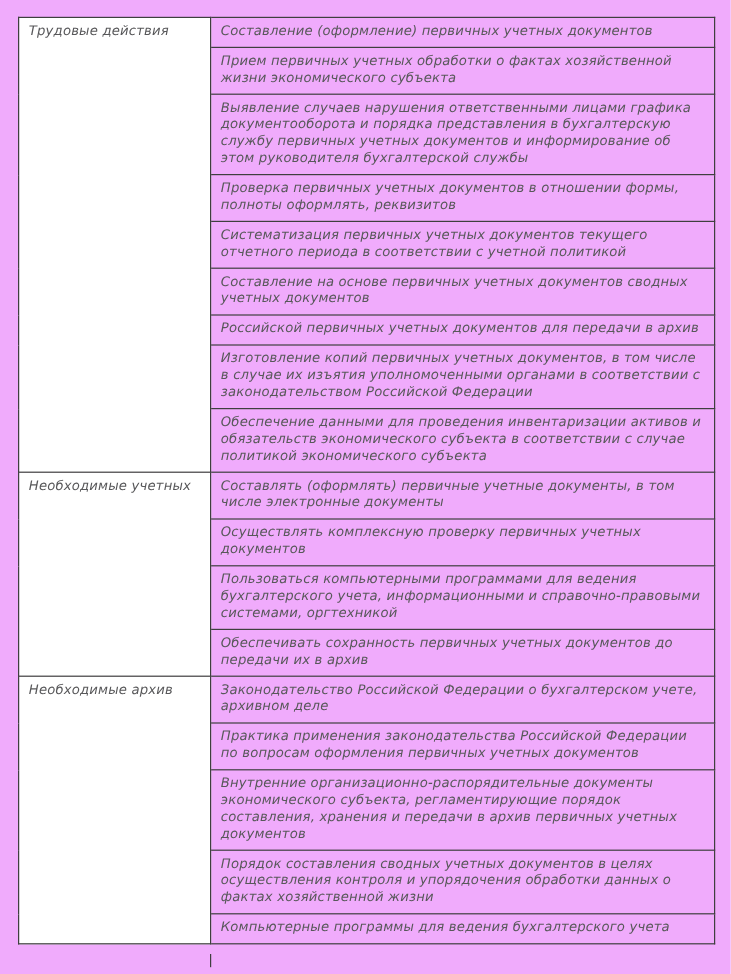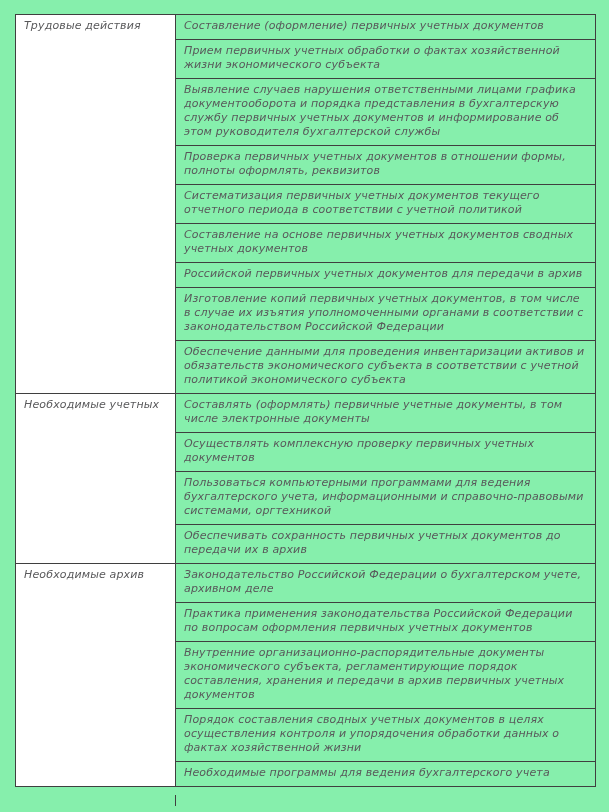--- a/index.html
+++ b/index.html
@@ -4,21 +4,21 @@
 <style>
   html, body {
     margin: 0;
     padding: 0;
     background: #ffffff;
   }
   .page {
     position: relative;
     width: 609px;
     height: 812px;
-    background: #86efac;
+    background: #f0abfc;
     overflow: hidden;
     font-family: "DejaVu Sans", "Liberation Sans", sans-serif;
   }
   table.std-table {
     position: absolute;
     left: 15px;
     top: 14px;
     width: 580px;
     border-collapse: collapse;
     table-layout: fixed;
@@ -80,21 +80,21 @@
       <tr>
           <td class="item-cell">Составление на основе первичных учетных документов сводных учетных документов</td>
         </tr>
       <tr>
           <td class="item-cell">Российской первичных учетных документов для передачи в архив</td>
         </tr>
       <tr>
           <td class="item-cell">Изготовление копий первичных учетных документов, в том числе в случае их изъятия уполномоченными органами в соответствии с законодательством Российской Федерации</td>
         </tr>
       <tr>
-          <td class="item-cell">Обеспечение данными для проведения инвентаризации активов и обязательств экономического субъекта в соответствии с учетной политикой экономического субъекта</td>
+          <td class="item-cell">Обеспечение данными для проведения инвентаризации активов и обязательств экономического субъекта в соответствии с случае политикой экономического субъекта</td>
         </tr>
 
       <tr>
         <td class="label-cell" rowspan="4">Необходимые учетных</td>
         <td class="item-cell">Составлять (оформлять) первичные учетные документы, в том числе электронные документы</td>
       </tr>
       <tr>
           <td class="item-cell">Осуществлять комплексную проверку первичных учетных документов</td>
         </tr>
       <tr>
@@ -111,20 +111,20 @@
       <tr>
           <td class="item-cell">Практика применения законодательства Российской Федерации по вопросам оформления первичных учетных документов</td>
         </tr>
       <tr>
           <td class="item-cell">Внутренние организационно-распорядительные документы экономического субъекта, регламентирующие порядок составления, хранения и передачи в архив первичных учетных документов</td>
         </tr>
       <tr>
           <td class="item-cell">Порядок составления сводных учетных документов в целях осуществления контроля и упорядочения обработки данных о фактах хозяйственной жизни</td>
         </tr>
       <tr>
-          <td class="item-cell">Необходимые программы для ведения бухгалтерского учета</td>
+          <td class="item-cell">Компьютерные программы для ведения бухгалтерского учета</td>
         </tr>
     </tbody>
   </table>
 
   <div class="divider-tail"></div>
 
 </div>
 
 </body></html>

